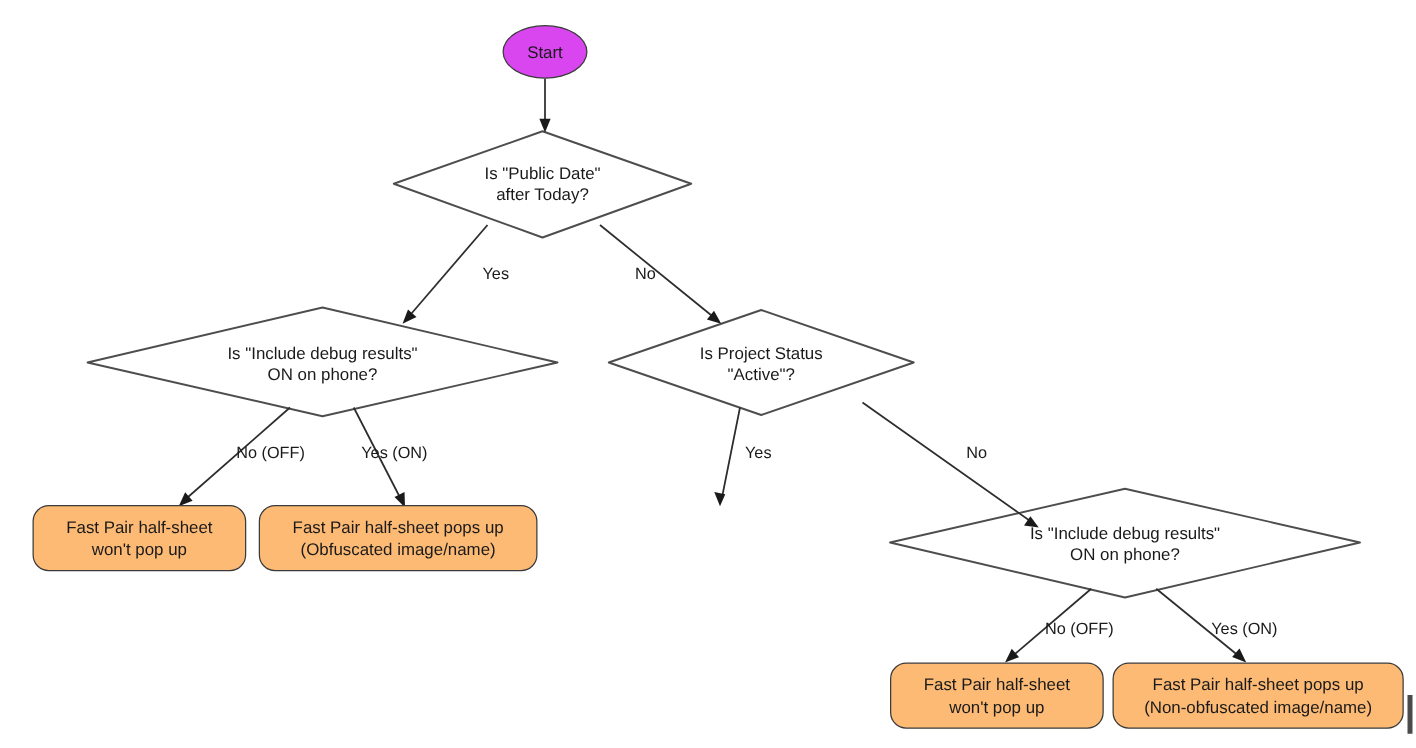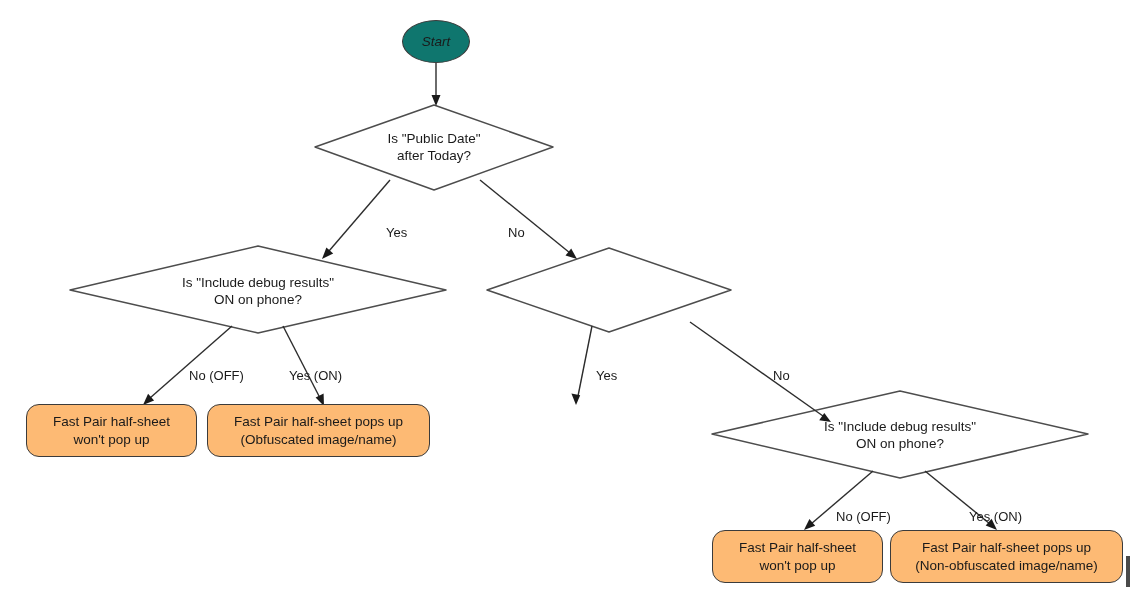--- a/index.html
+++ b/index.html
@@ -39,23 +39,22 @@
   }
   .node-label {
     display: block;
     white-space: pre-line;
     padding: 0 4px;
   }
   
   .shape-ellipse {
     border: 1.4px solid #3b3b3b;
     border-radius: 50%;
-    background: #0f766e;
+    background: #d946ef;
     font-size: 13.5px;
-    font-style: italic;
   }
   
   .shape-roundrect {
     border: 1.4px solid #3b3b3b;
     border-radius: 13px;
     background: #fdba74;
     font-size: 13.5px;
   }
   
   .shape-diamond {
@@ -63,21 +62,20 @@
     border: none;
     font-size: 13.5px;
   }
   .edge-label {
     position: absolute;
     font-size: 13px;
     color: #1a1a1a;
     background: transparent;
     white-space: nowrap;
     line-height: 1;
-    margin-top: 14px;
   }
   .artifact-bar {
     position: absolute;
     background: #4a4a4a;
   }
   svg .lk {
     fill: none;
     stroke: #2d2d2d;
     stroke-width: 1.4px;
   }
@@ -157,20 +155,24 @@
   <div class="node shape-diamond" style="left:334px; top:118px; width:200px; height:58px;">
     <span class="node-label">Is "Public Date"
 after Today?</span>
   </div>
 
   <div class="node shape-diamond" style="left:128px; top:262px; width:260px; height:58px;">
     <span class="node-label">Is "Include debug results"
 ON on phone?</span>
   </div>
 
+  <div class="node shape-diamond" style="left:519px; top:262px; width:180px; height:58px;">
+    <span class="node-label">Is Project Status
+"Active"?</span>
+  </div>
 
   <div class="node shape-diamond" style="left:770px; top:406px; width:260px; height:58px;">
     <span class="node-label">Is "Include debug results"
 ON on phone?</span>
   </div>
 
   <div class="node shape-roundrect" style="left:26px; top:404px; width:171px; height:53px;">
     <span class="node-label">Fast Pair half-sheet
 won't pop up</span>
   </div>

